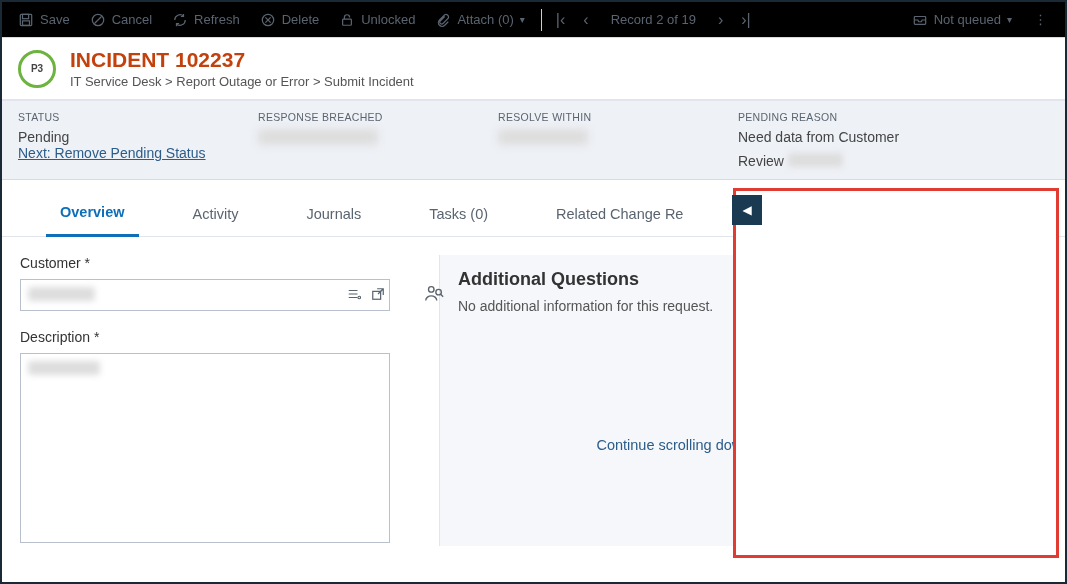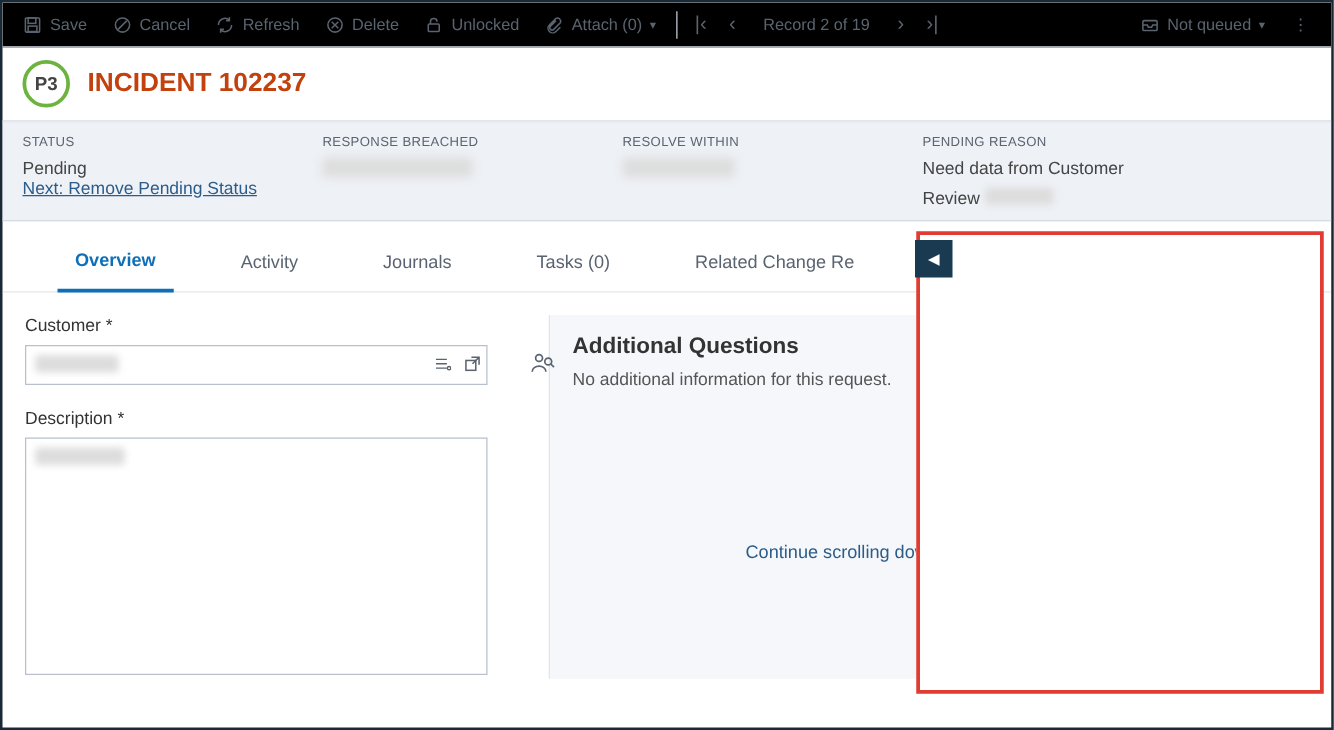--- a/index.html
+++ b/index.html
@@ -10,39 +10,39 @@
   .tb-btn { display: inline-flex; align-items: center; gap: 6px; padding: 4px 8px; color: #5a6470; font-size: 13px; cursor: pointer; border-radius: 3px; }
   .tb-icon { width: 16px; height: 16px; display: inline-flex; align-items: center; justify-content: center; }
   .tb-divider { width: 1px; height: 22px; background: #c8cfd9; margin: 0 4px; }
   .tb-spacer { flex: 1; }
   .record-nav { display: flex; align-items: center; gap: 6px; }
   .record-nav-btn { padding: 2px 6px; color: #5a6470; cursor: pointer; font-size: 16px; }
   .record-text { color: #5a6470; font-size: 13px; padding: 0 10px; }
   
   
   .header { display: flex; align-items: center; padding: 10px 16px; gap: 14px; border-bottom: 1px solid #e2e6ec; }
-  .priority-badge { width: 38px; height: 38px; border: 3px solid #6db33f; border-radius: 50%; display: flex; align-items: center; justify-content: center; font-weight: bold; font-size: 15px; color: #444; }
+  .priority-badge { width: 38px; height: 38px; border: 3px solid #6db33f; border-radius: 50%; display: flex; align-items: center; justify-content: center; font-weight: bold; font-size: 10px; color: #444; }
   .header-titles h1 { font-size: 21px; font-weight: bold; color: #c2410c; }
   .breadcrumb { font-size: 13px; color: #555; margin-top: 2px; }
   
   
   .status-bar { background: #eef1f6; border-top: 1px solid #e2e6ec; border-bottom: 1px solid #d5dbe3; padding: 10px 16px; display: grid; grid-template-columns: 220px 220px 220px 1fr; gap: 20px; }
   .status-block { font-size: 13px; }
   .status-label { font-size: 10.5px; color: #5a6470; letter-spacing: 0.3px; margin-bottom: 6px; }
   .status-value { color: #444; font-size: 14px; }
   .status-link { color: #2b5c8a; text-decoration: underline; cursor: pointer; font-size: 14px; display: inline-block; margin-top: 0; }
   .blur { filter: blur(4px); background: #ddd; color: transparent; border-radius: 3px; display: inline-block; min-width: 120px; height: 16px; }
   .blur-sm { filter: blur(3px); background: #ddd; color: transparent; border-radius: 3px; display: inline-block; min-width: 55px; height: 14px; }
   
   
   .body-wrap { display: flex; position: relative; height: calc(100% - 36px - 60px - 76px); }
   .main-col { flex: 1; padding: 0; overflow: hidden; }
   
   
-  .tabs { display: flex; align-items: center; padding: 14px 0 0 44px; border-bottom: 1px solid #e2e6ec; position: relative; }
+  .tabs { display: flex; align-items: flex-end; padding: 14px 0 0 44px; border-bottom: 1px solid #e2e6ec; position: relative; }
   .tab { padding: 10px 14px 14px; color: #5a6470; font-size: 14.5px; cursor: pointer; margin-right: 40px; }
   .tab.active { color: #0e6fb8; font-weight: 600; border-bottom: 3px solid #0e6fb8; margin-bottom: -1px; }
   .tab-arrow { position: absolute; right: 10px; top: 22px; cursor: pointer; color: #444; }
   
   
   .form-area { display: flex; padding: 18px; gap: 24px; }
   .form-left { width: 395px; }
   .form-label { font-size: 14px; color: #333; margin-bottom: 8px; display: block; }
   .input-group { position: relative; margin-bottom: 18px; }
   .input-box { width: 370px; height: 32px; border: 1px solid #b8c0cc; background: #fff; padding: 4px 60px 4px 8px; font-size: 13px; }
@@ -145,20 +145,21 @@
   </div>
   <span class="tb-btn" style="padding:4px 10px">
     <span>⋮</span>
   </span>
 </div>
 
 <div class="header">
   <div class="priority-badge">P3</div>
   <div class="header-titles">
     <h1>INCIDENT 102237</h1>
+    <div class="breadcrumb">IT Service Desk &gt; Report Outage or Error &gt; Submit Incident</div>
   </div>
 </div>
 
 <div class="status-bar">
   <div class="status-block">
     <div class="status-label">STATUS</div>
     <div class="status-value">Pending</div>
     <a class="status-link">Next: Remove Pending Status</a>
   </div>
   <div class="status-block">

